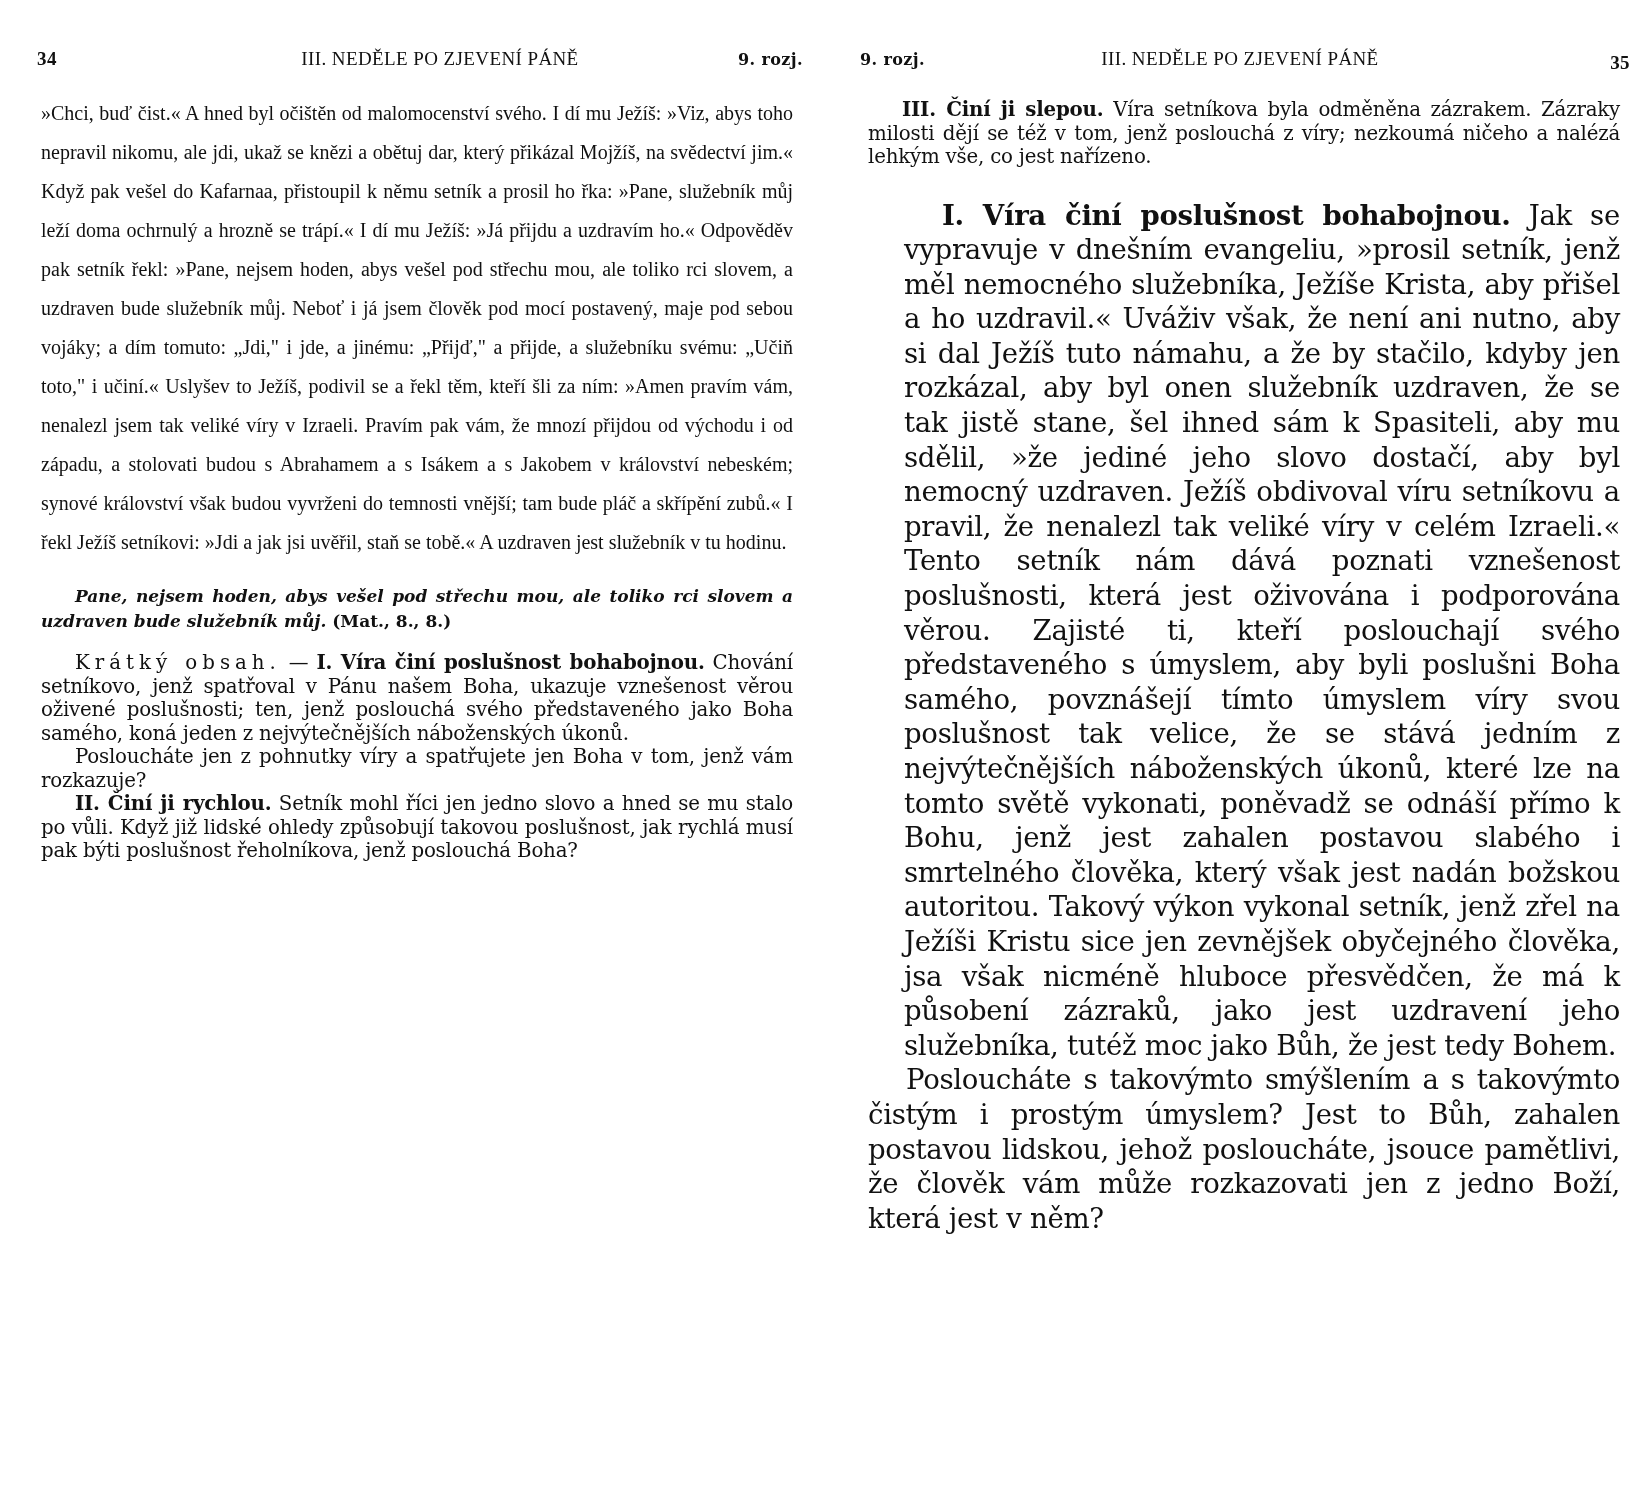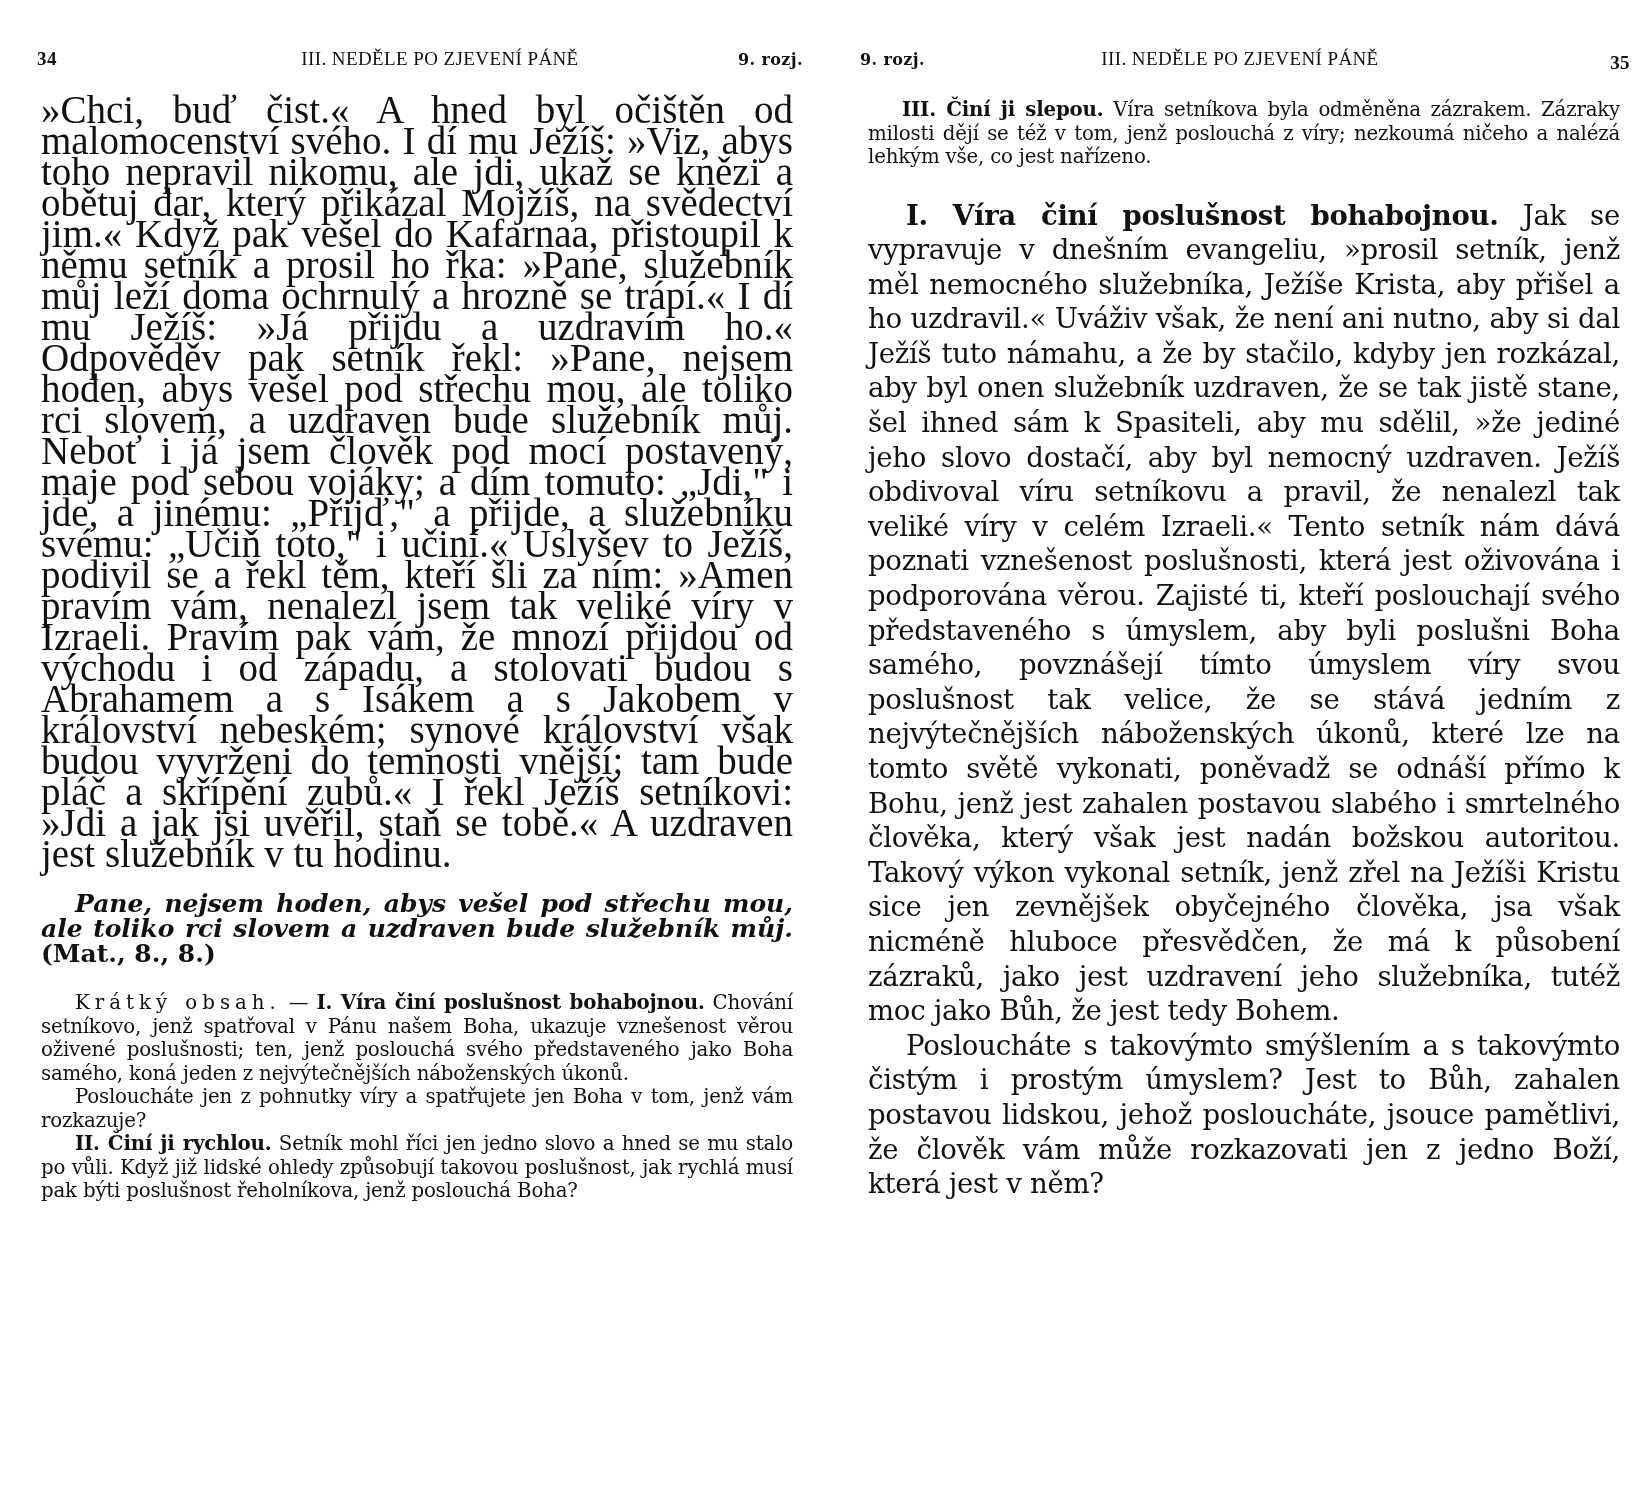--- a/index.html
+++ b/index.html
@@ -18,37 +18,37 @@
   .rh-sec { position:absolute; top:2px; font-weight:bold; font-size:16px; font-family:"DejaVu Serif",serif; }
   .left .rh-num { left:0; }
   .left .rh-sec { right:0; }
   .right .rh-sec { left:0; }
   .right .rh-num { right:0; top:4px; }
 
   .body { position:absolute; }
   .left .body { left:38px; width:752px; top:94px; }
   .right .body { left:48px; width:752px; top:94px; }
 
-  .p-large { font-size:39px; line-height:31px; text-align:justify; margin:0; }
+  .p-large { font-size:20px; line-height:39px; text-align:justify; margin:0; }
   .p-large.indent { text-indent:38px; }
   .p-small { font-family:"DejaVu Serif",serif; font-size:19.8px; line-height:23.5px; text-align:justify; margin:0; letter-spacing:-0.2px; }
   .p-small.indent { text-indent:34px; }
   .right .p-large { font-family:"DejaVu Serif",serif; font-size:27.6px; line-height:34.6px; letter-spacing:-0.3px; }
 
   .gospel { margin-top:0; }
   .heading-num { text-align:center; font-family:"DejaVu Serif",serif; font-weight:bold; font-size:22px; margin-top:64px; letter-spacing:0.3px; }
   .heading-sub { text-align:center; font-family:"DejaVu Serif",serif; font-weight:bold; font-size:21px; margin-top:20px; letter-spacing:-0.3px; }
-  .motto { margin-top:22px; font-family:"DejaVu Serif",serif; font-style:italic; font-weight:bold; font-size:25px; line-height:25px; text-align:justify; text-indent:34px; }
+  .motto { margin-top:22px; font-family:"DejaVu Serif",serif; font-style:italic; font-weight:bold; font-size:17px; line-height:25px; text-align:justify; text-indent:34px; }
   .motto-ref { font-style:normal; }
   .summary { margin-top:8px; }
   .spaced { letter-spacing:5px; }
   b { font-weight:bold;margin-top:20px; }
 
   .right-summary-cont { margin-top:4px; }
-  .right-main { margin-top:30px; }
+  .right-main { margin-top:30px;margin-left:36px; }
   .right-main .lead { font-weight:bold; }
   .right-q { margin-top:0; }
 </style>
 </head>
 <body>
 
 <div class="page left">
   <div class="running-head">
     <span class="rh-num">34</span>
     <div class="rh-title">III. NEDĚLE PO ZJEVENÍ PÁNĚ</div>

